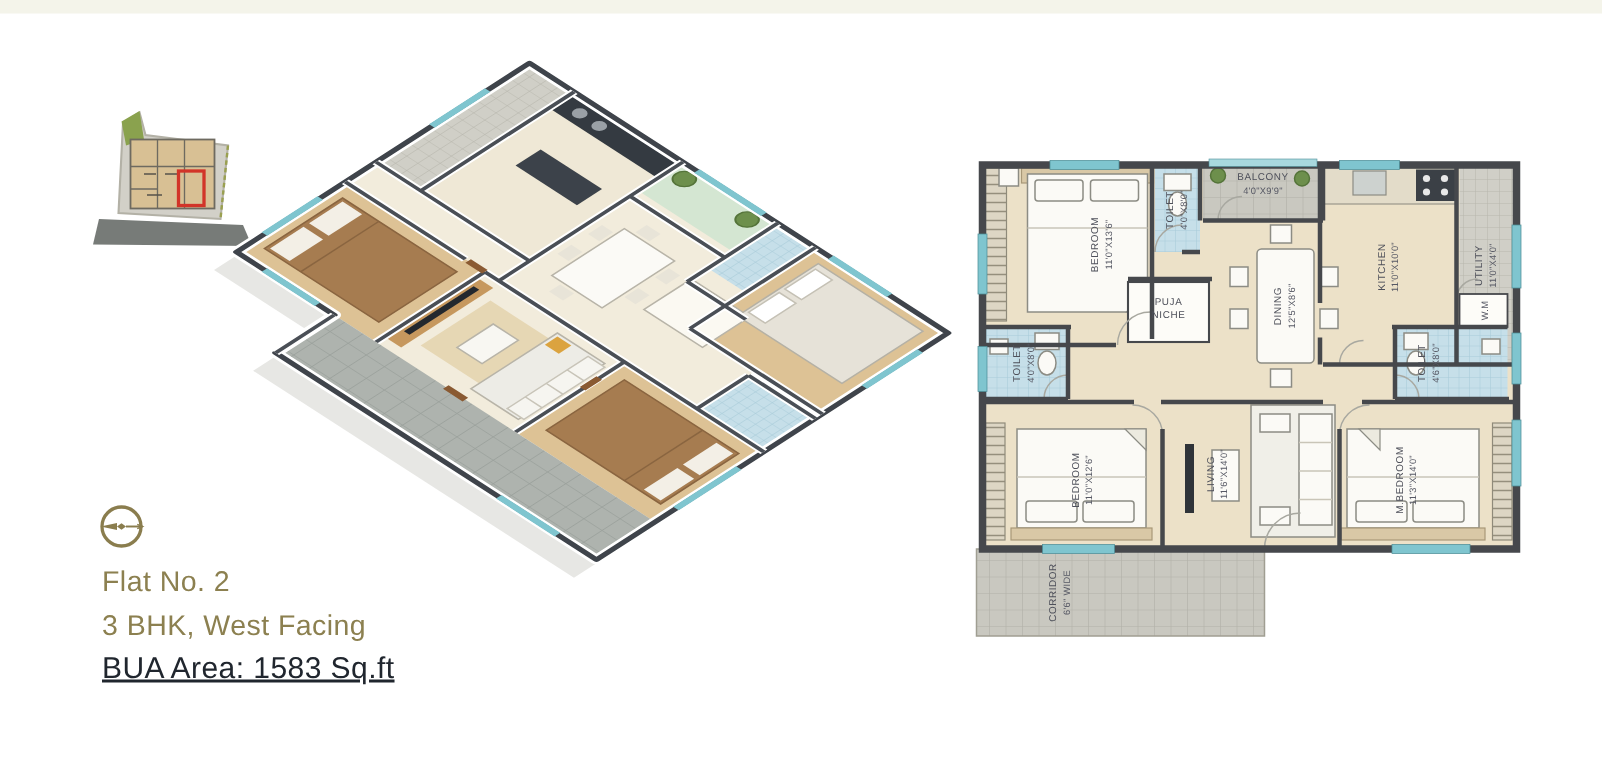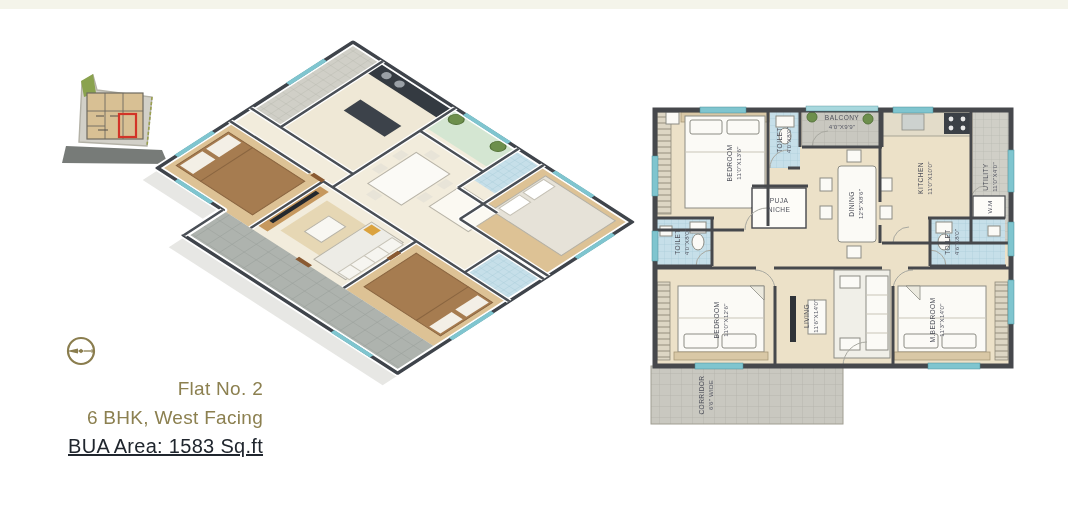--- a/index.html
+++ b/index.html
@@ -1,17 +1,17 @@
 <!DOCTYPE html>
 <html><head>
 <meta charset="utf-8">
 <style>
   html,body{margin:0;padding:0;background:#fff;}
   .canvas{position:relative;width:1068px;height:518px;background:#ffffff;overflow:hidden;
-          font-family:"Liberation Sans",sans-serif;text-align:right;}
+          font-family:"Liberation Sans",sans-serif;}
   .top-strip{position:absolute;left:0;top:0;width:1068px;height:9px;background:#f4f4ea;}
   .siteplan{position:absolute;left:62px;top:66px;}
   .plan3d{position:absolute;left:95px;top:20px;}
   .plan2d{position:absolute;left:648px;top:100px;}
   .compass{position:absolute;left:64px;top:334px;}
   .details{position:absolute;left:68px;top:374px;line-height:29px;white-space:nowrap;}
   .line{font-size:19px;letter-spacing:.3px;}
   .olive{color:#8c8050;}
   .dark{color:#20262e;font-size:20px;text-decoration:underline;}
   .lbl{font-size:6.6px;fill:#4e505a;letter-spacing:.4px;text-anchor:middle;
@@ -336,16 +336,16 @@
   <svg class="compass" width="34" height="34" viewBox="0 0 34 34">
     <circle cx="17" cy="17" r="13" fill="none" stroke="#8a7d4e" stroke-width="2.2"></circle>
     <polygon points="3,17 14,14.6 14,19.4" fill="#8a7d4e"></polygon>
     <polygon points="14,17 17,14.8 20,17 17,19.2" fill="#8a7d4e"></polygon>
     <line x1="20" y1="17" x2="31" y2="17" stroke="#8a7d4e" stroke-width="1.3"></line>
     <polyline points="27.5,15.6 31,17 27.5,18.4" fill="none" stroke="#8a7d4e" stroke-width="1"></polyline>
   </svg>
 
   <div class="details">
     <div class="line olive">Flat No. 2</div>
-    <div class="line olive">6 BHK, West Facing</div>
+    <div class="line olive">3 BHK, West Facing</div>
     <div class="line dark">BUA Area: 1583 Sq.ft</div>
   </div>
 </div>
 
 </body></html>

